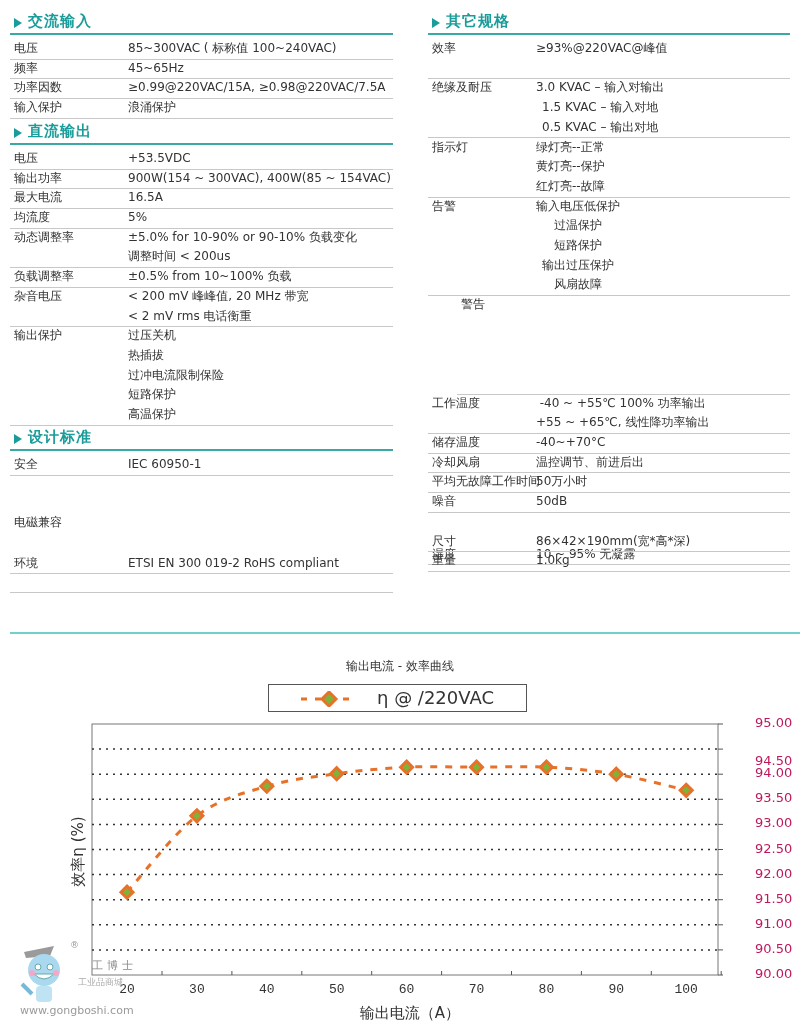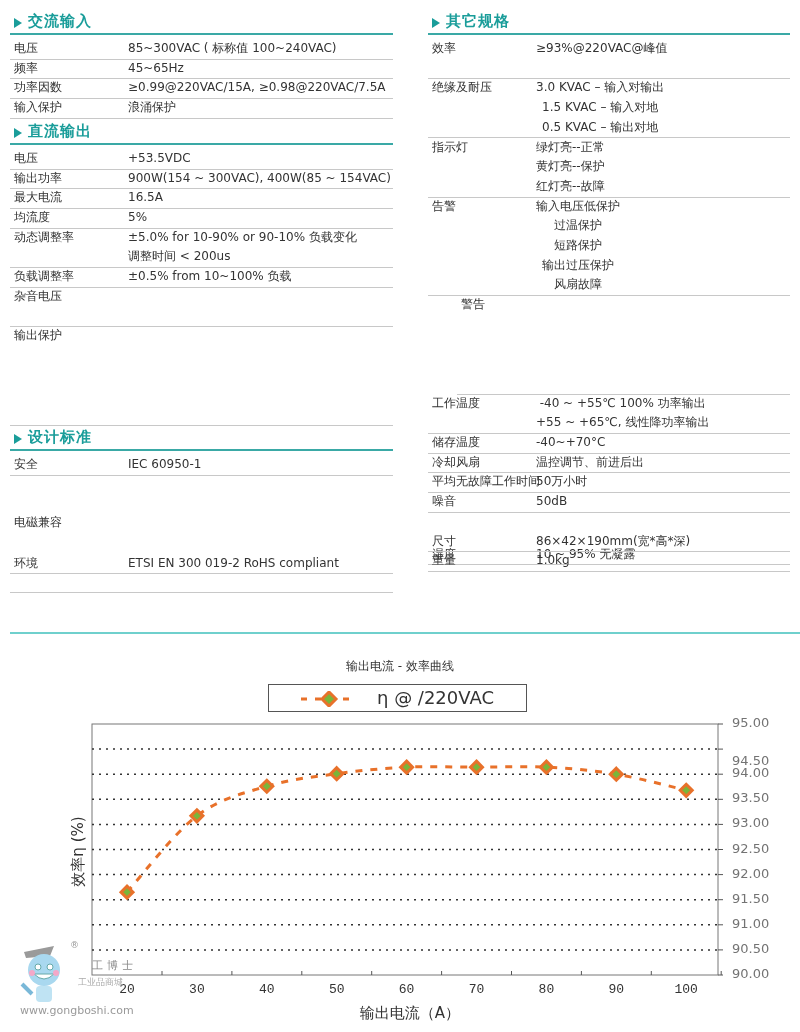--- a/index.html
+++ b/index.html
@@ -21,21 +21,21 @@
   .spec .lbl { line-height:15px; }
   .spec .vals { top:0; }
   .spec .lbl { top:2px; }
   .divider-teal { position:absolute; left:10px; right:0; top:632px; border-top:2px solid #6fd0cd; }
   .chart-title { position:absolute; left:0; width:800px; top:658px; text-align:center; font-size:12px; color:#333; }
   .legend { position:absolute; left:268px; top:684px; width:259px; height:28px; border:1px solid #555; box-sizing:border-box; }
   .legend .txt { position:absolute; left:108px; top:2px; font-size:18px; color:#333; white-space:nowrap; }
   .legend svg { position:absolute; left:30px; top:6px; }
   .ylabel { position:absolute; left:48px; top:842px; transform:rotate(-90deg); transform-origin:center; font-size:15px; color:#333; white-space:nowrap; width:100px; text-align:center; margin-left:-20px; }
   .xlabel { position:absolute; left:0; width:800px; top:1004px; text-align:center; font-size:15px; color:#333; margin-left:10px; }
-  .ytick { position:absolute; left:732px; font-size:13px; color:#737373; }
+  .ytick { position:absolute; left:755px; font-size:13px; color:#be185d; }
   .xtick { position:absolute; top:982px; font-size:13px; color:#333; width:40px; text-align:center;font-family:Liberation Mono, monospace; }
   .logo { position:absolute; left:14px; top:940px; width:140px; height:80px; }
   .logo .brand { position:absolute; left:78px; top:18px; font-size:11px; color:#888; font-family:"DejaVu Serif",serif; letter-spacing:4px; }
   .logo .sub { position:absolute; left:64px; top:36px; font-size:9px; color:#aaa; }
   .logo .url { position:absolute; left:6px; top:64px; font-size:11px; color:#999; }
   .logo .reg { position:absolute; left:56px; top:0px; font-size:9px; color:#999; }
 </style>
 </head>
 <body>
 
@@ -115,24 +115,33 @@
     </div>
     <div class="spec" style="top: 267.2px; height: 19.7px;">
       <div class="lbl">负载调整率</div>
       <div class="vals">
         <div class="v">±0.5% from 10~100% 负载</div>
       </div>
     </div>
     <div class="spec" style="top: 286.9px; height: 39.4px;">
       <div class="lbl">杂音电压</div>
       <div class="vals">
+        <div class="v">&lt; 200 mV 峰峰值, 20 MHz 带宽</div>
+        <div class="v">&lt; 2 mV rms 电话衡重</div>
       </div>
     </div>
     <div class="spec" style="top: 326.3px; height: 98.5px;">
       <div class="lbl">输出保护</div>
+      <div class="vals">
+        <div class="v">过压关机</div>
+        <div class="v">热插拔</div>
+        <div class="v">过冲电流限制保险</div>
+        <div class="v">短路保护</div>
+        <div class="v">高温保护</div>
+      </div>
     </div>
     <div class="spec" style="top: 455px; height: 19.7px;">
       <div class="lbl">安全</div>
       <div class="vals">
         <div class="v">IEC 60950-1</div>
       </div>
     </div>
     <div class="spec" style="top: 493px; height: 78.8px; margin-top: 20px;">
       <div class="lbl">电磁兼容</div>
     </div>

